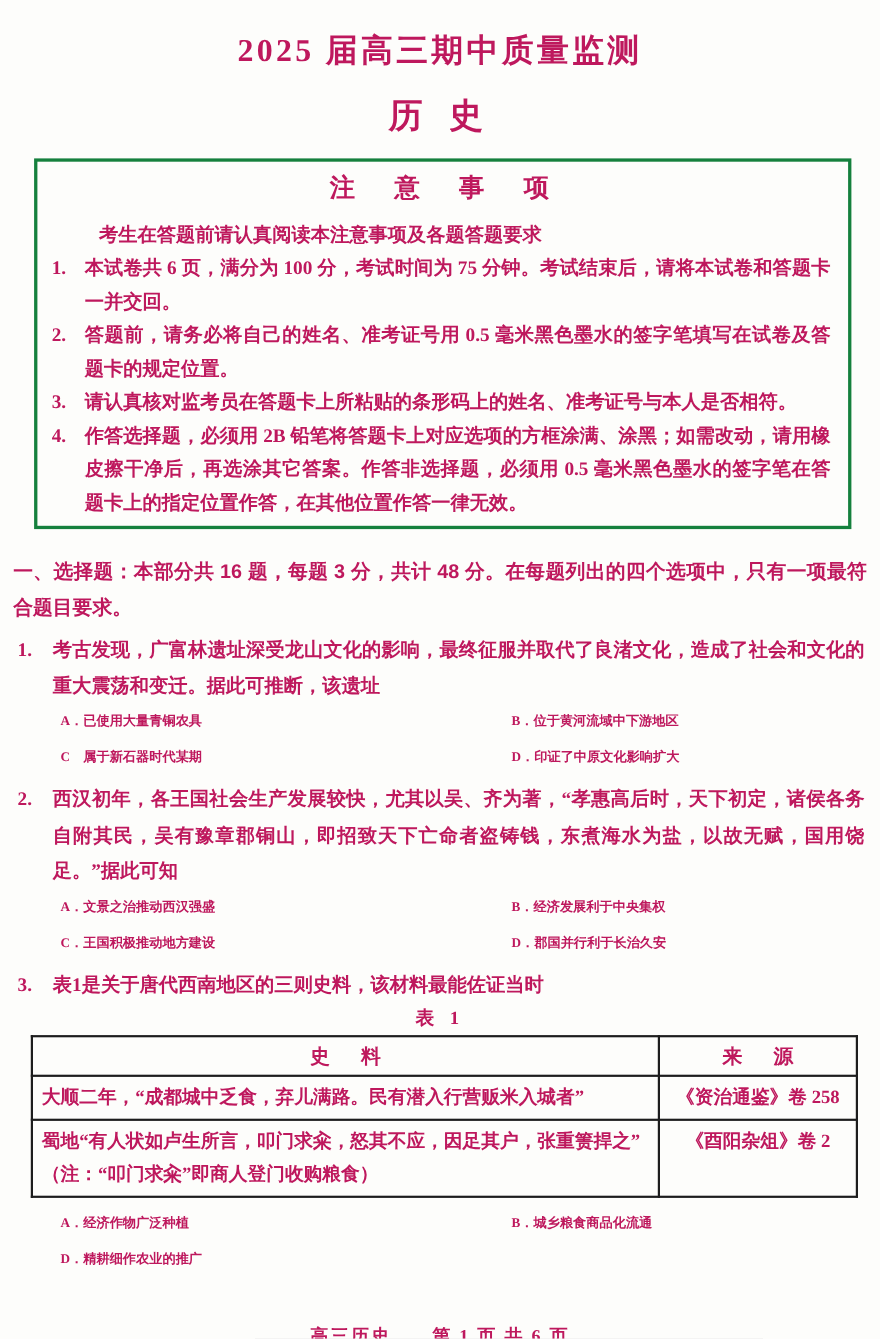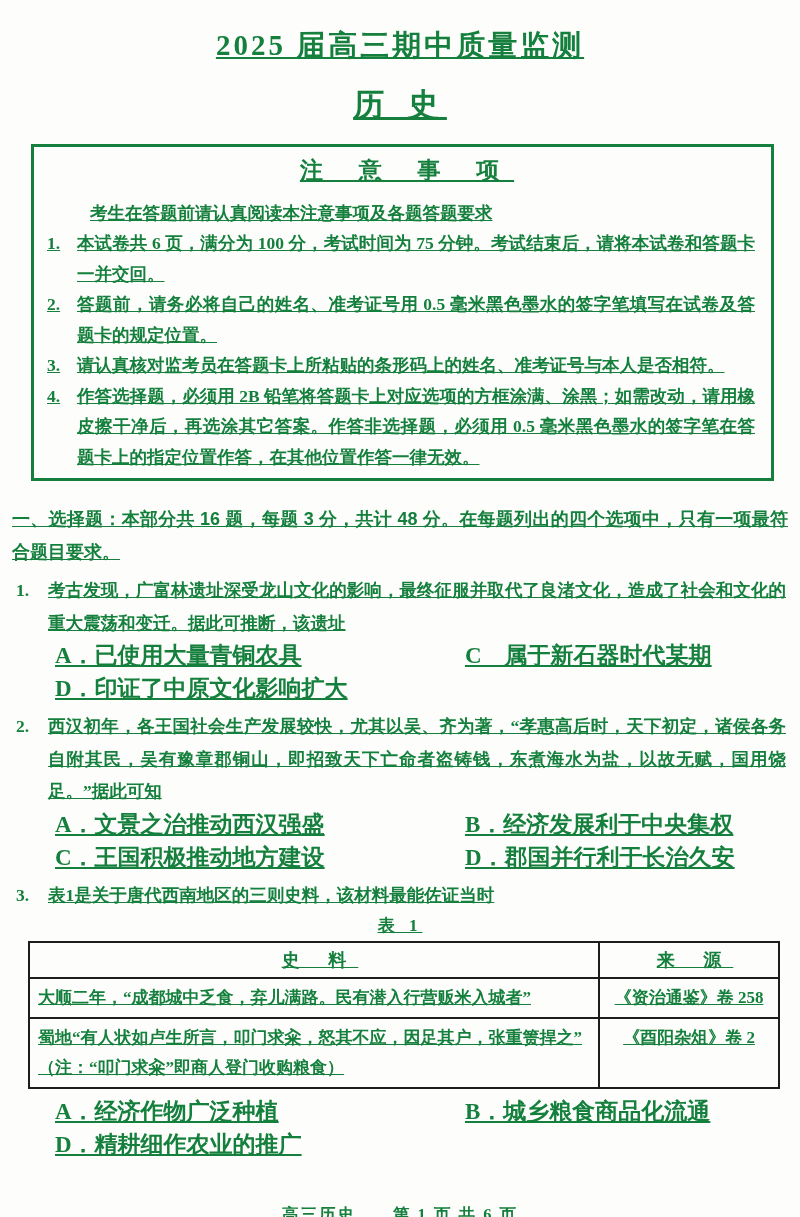--- a/index.html
+++ b/index.html
@@ -2,24 +2,23 @@
 <html lang="zh"><head>
 <meta charset="utf-8">
 <style>
   * { margin:0; padding:0; box-sizing:border-box; }
   html,body { background:#e8e8e8; }
   .page {
     position:relative;
     width:800px; height:1217px;
     margin:0 auto;
     background:#fdfdfb;
-    color:#15803d;
+    color:#be185d;
     font-family:"Liberation Serif","DejaVu Serif",serif;
     overflow:hidden;
-    text-decoration:underline;
   }
   .title1 {
     padding-top:26px;
     text-align:center;
     font-size:29px; font-weight:700; letter-spacing:3px;
   }
   .title2 {
     margin-top:18px;
     text-align:center;
     font-size:31px; font-weight:700; letter-spacing:8px;
@@ -49,21 +48,21 @@
     margin:22px 12px 0 12px;
     font-size:18px; font-weight:700;
     line-height:33px; text-align:justify;
     font-family:"Liberation Sans","DejaVu Sans",sans-serif;
   }
   .q { position:relative; margin-top:5px; padding:0 14px 0 48px;
        font-size:17.5px; font-weight:600; line-height:32.5px; text-align:justify; }
   .qnum { position:absolute; left:16px; top:0; }
   .opts { display:grid; grid-template-columns:410px 1fr;
           padding-left:55px; padding-right:10px;
-          font-size:23px; font-weight:600; line-height:33px; }
+          font-size:12px; font-weight:600; line-height:33px; }
   .tbl-caption { margin-top:3px; text-align:center;
                  font-size:17px; font-weight:600; letter-spacing:5px; }
   table.src-table { border-collapse:collapse; table-layout:fixed;
                     margin:4px 0 0 28px; width:752px; }
   .src-table th, .src-table td { border:2px solid #1d1d1d; vertical-align:top; }
   .src-table th { font-size:18px; font-weight:700; letter-spacing:12px;
                   text-align:center; padding:5px 0 5px 12px; }
   .src-table col.c-mat { width:76%; }
   .src-table col.c-src { width:24%; }
   .src-table td.mat { font-size:17px; font-weight:600; padding:4px 6px 4px 8px; line-height:30px; }
@@ -102,20 +101,21 @@
   </div>
 
   <div class="section">一、选择题：本部分共 16 题，每题 3 分，共计 48 分。在每题列出的四个选项中，只有一项最符合题目要求。</div>
 
   <div class="q">
     <span class="qnum">1.</span>
     <span>考古发现，广富林遗址深受龙山文化的影响，最终征服并取代了良渚文化，造成了社会和文化的重大震荡和变迁。据此可推断，该遗址</span>
   </div>
   <div class="opts">
     <span>A．已使用大量青铜农具</span>
+    <span>B．位于黄河流域中下游地区</span>
     <span>C　属于新石器时代某期</span>
     <span>D．印证了中原文化影响扩大</span>
   </div>
 
   <div class="q">
     <span class="qnum">2.</span>
     <span>西汉初年，各王国社会生产发展较快，尤其以吴、齐为著，“孝惠高后时，天下初定，诸侯各务自附其民，吴有豫章郡铜山，即招致天下亡命者盗铸钱，东煮海水为盐，以故无赋，国用饶足。”据此可知</span>
   </div>
   <div class="opts">
     <span>A．文景之治推动西汉强盛</span>

